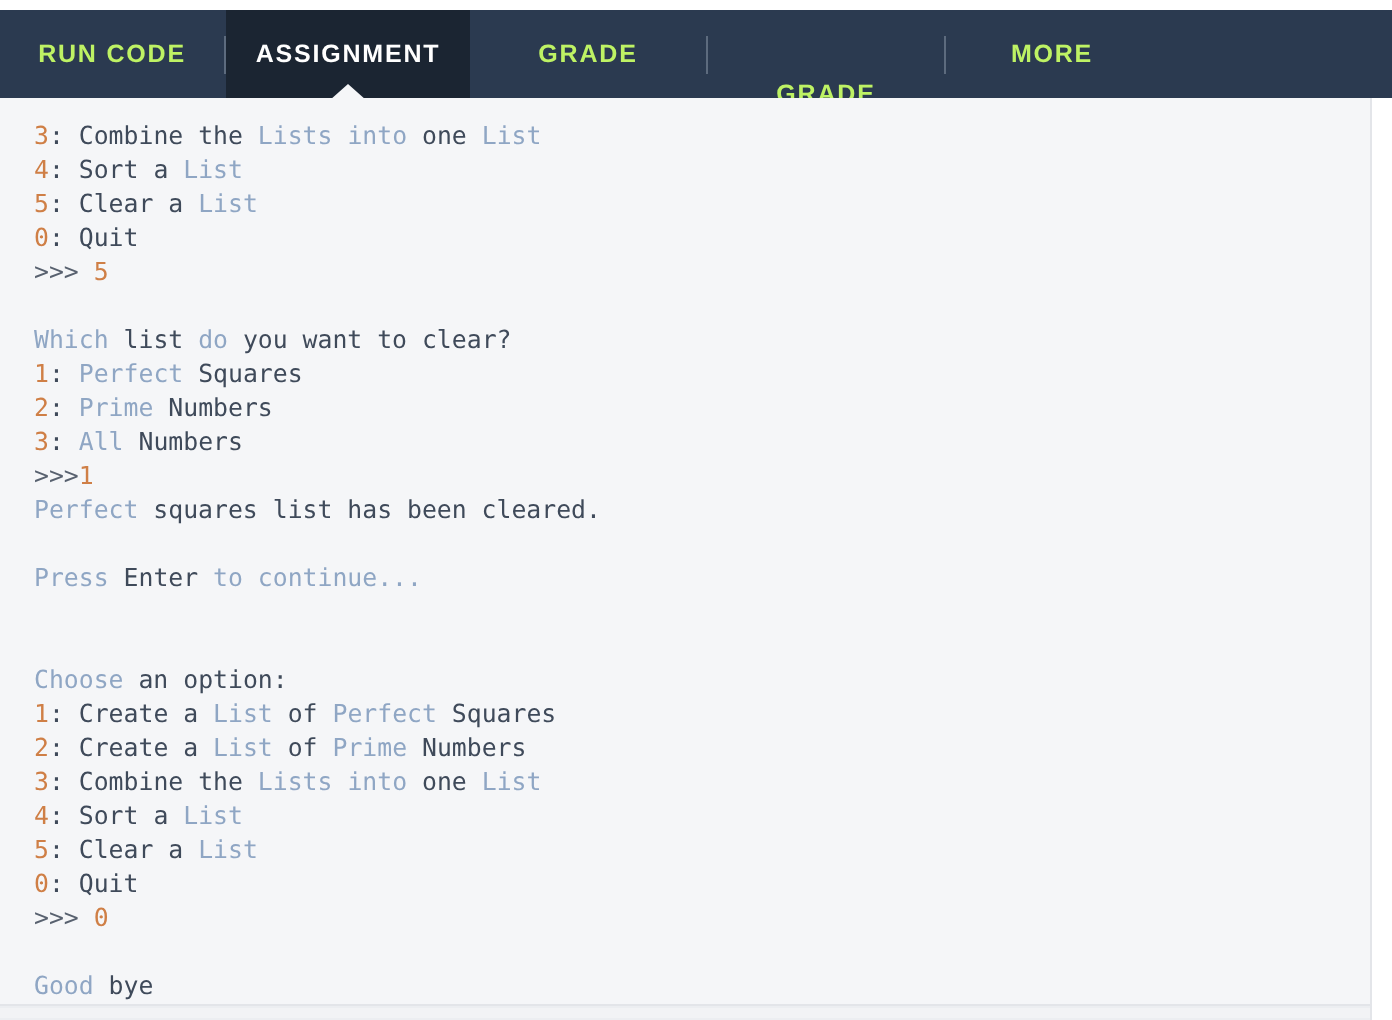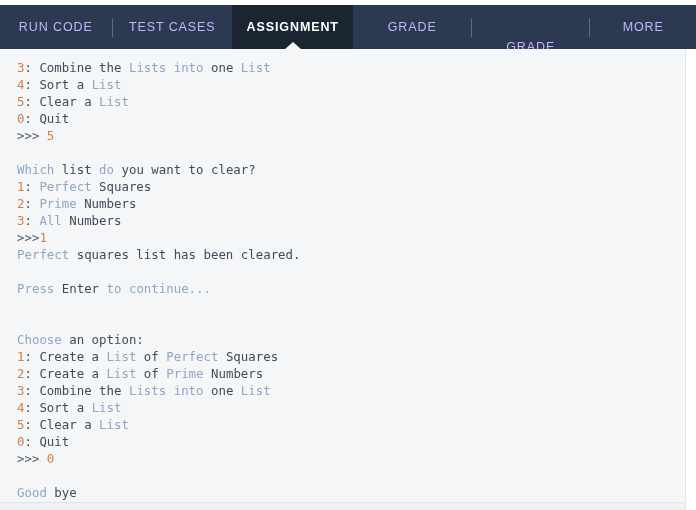--- a/index.html
+++ b/index.html
@@ -34,23 +34,23 @@
     height: 44px;
     background: #2b3a50;
     display: flex;
     align-items: stretch;
     overflow: hidden;
   }
   .tab {
     display: flex;
     align-items: center;
     justify-content: center;
-    color: #c4b5fd;
+    color: #bef264;
     font-size: 12.5px;
-    font-weight: 400;
+    font-weight: 700;
     letter-spacing: 0.9px;
     font-family: "Liberation Sans", sans-serif;
     white-space: nowrap;
     cursor: pointer;
     position: relative;
     background: transparent;
     box-sizing: border-box;
   }
   .tab.t-run      { width: 112px; }
   .tab.t-test     { width: 120px; }
@@ -153,23 +153,20 @@
 
 <div class="app">
 
   <div class="top-sliver"></div>
 
   <div class="tabbar">
     <div class="tab t-run">
       <span>RUN CODE</span>
     </div>
     <div class="divider"></div>
-    <div class="tab t-test">
-      <span>TEST CASES</span>
-    </div>
     <div class="tab t-assign active">
       <span>ASSIGNMENT</span>
       <span class="caret"></span>
     </div>
     <div class="tab t-docs">
       <span>GRADE</span>
     </div>
     <div class="divider"></div>
     <div class="tab t-grade">
       <span>GRADE</span>

